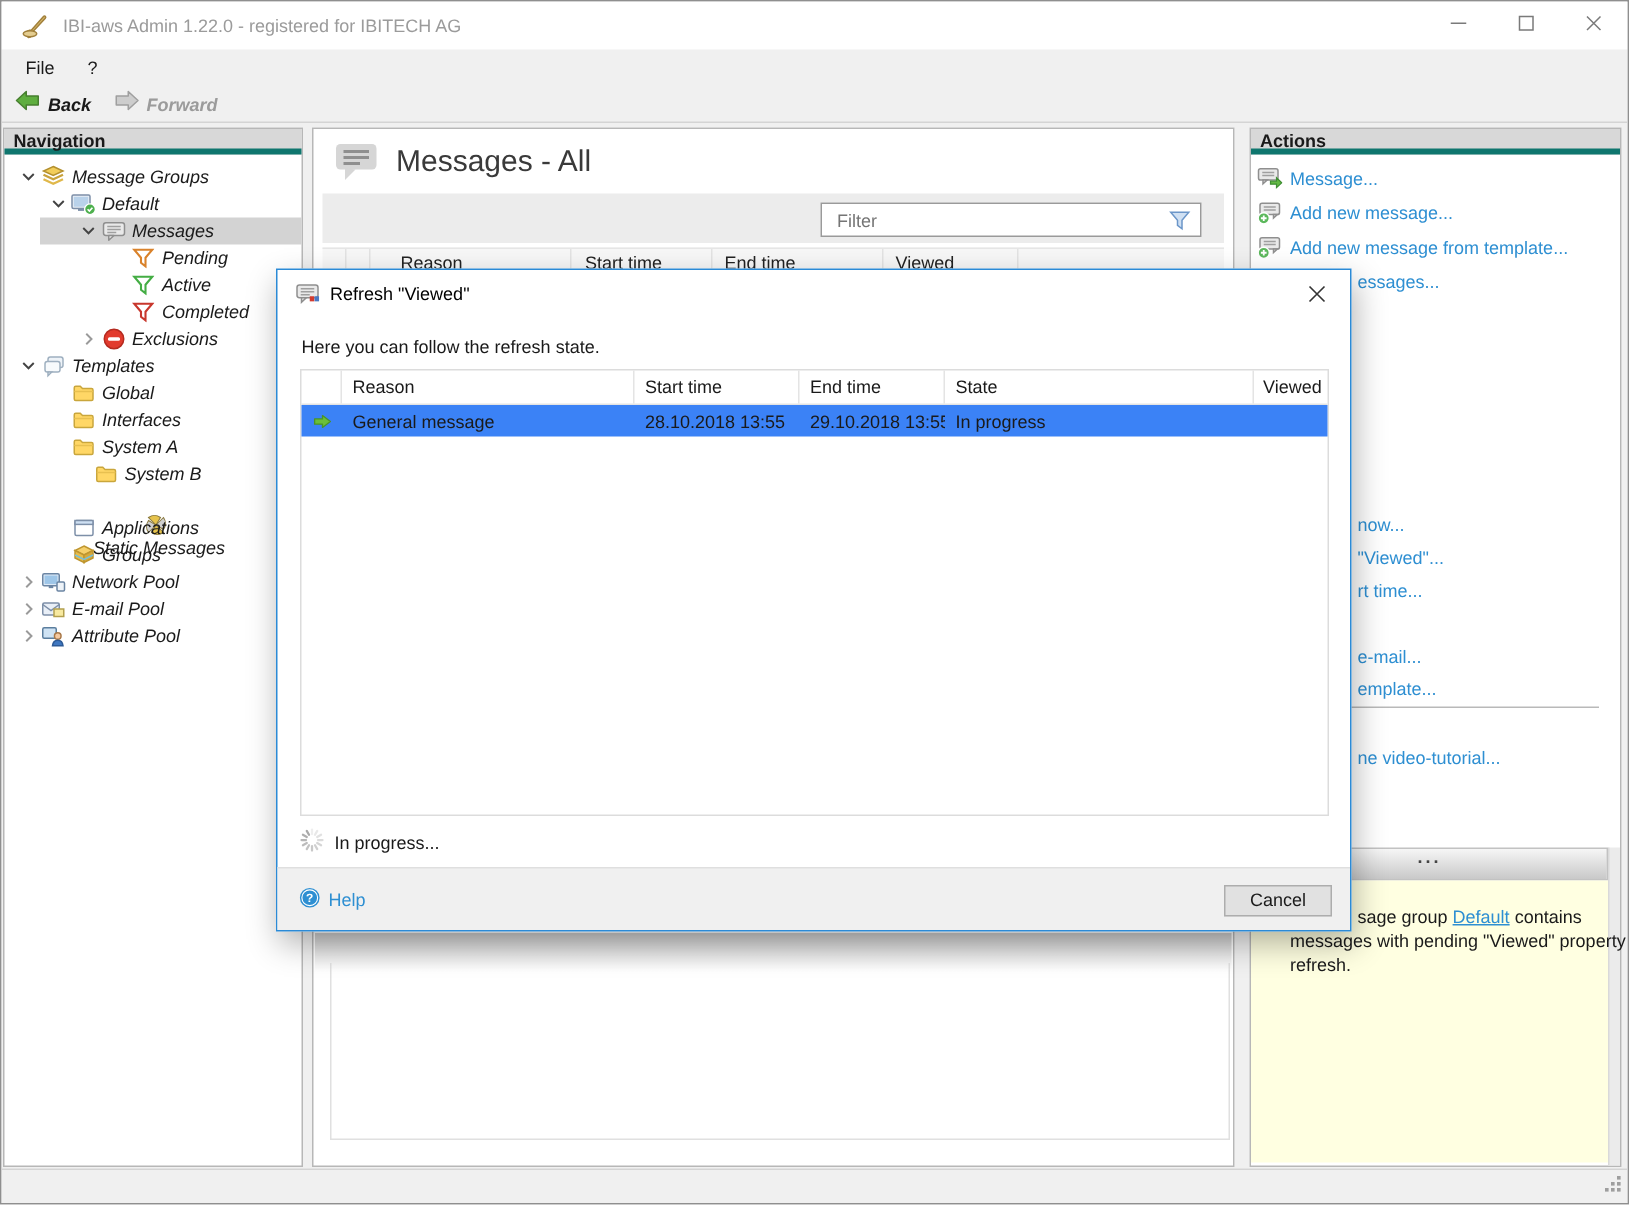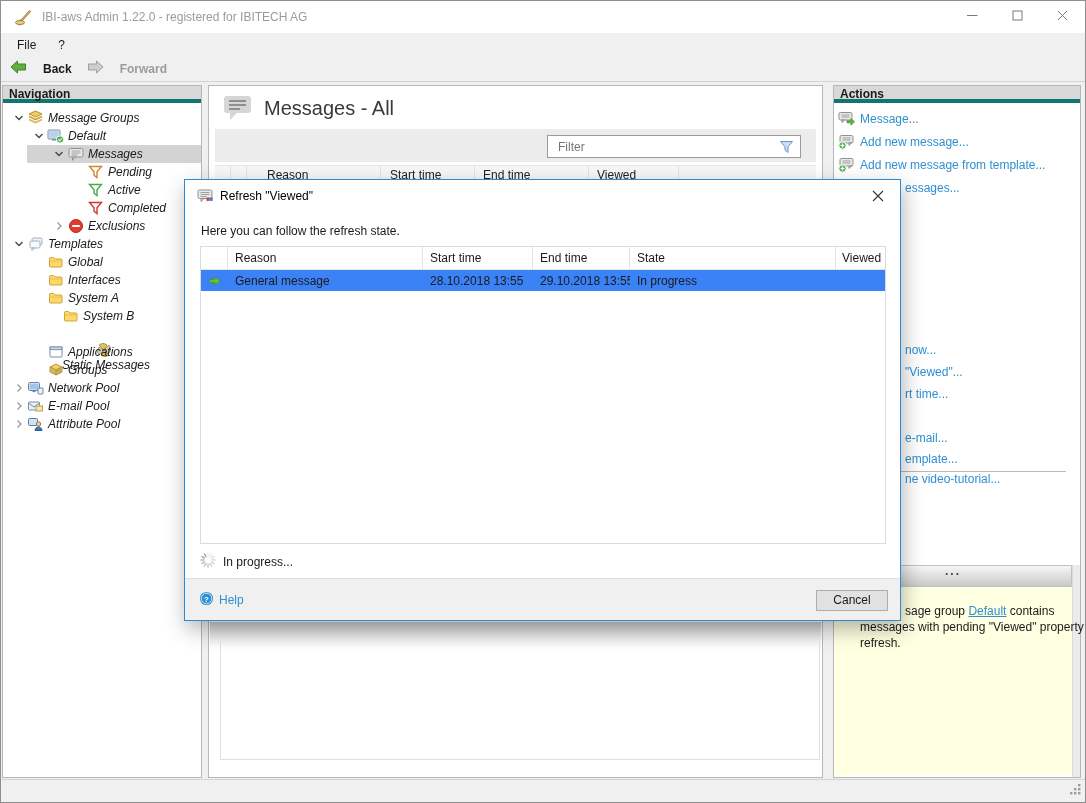--- a/index.html
+++ b/index.html
@@ -8,21 +8,21 @@
     font-family:"Liberation Sans",sans-serif;font-size:12px;color:#1a1a1a;overflow:hidden;}
   
   .titlebar{position:absolute;top:0;left:0;right:0;height:32px;background:#fff;display:flex;align-items:center;padding-left:12px;}
   .titlebar .app-logo{width:20px;height:20px;}
   .title-text{color:#9b9b9b;margin-left:9px;}
   .win-controls{position:absolute;right:0;top:0;height:32px;display:flex;}
   .win-btn{width:45px;height:32px;display:flex;align-items:center;justify-content:center;}
   
   .menubar{position:absolute;top:32px;left:0;right:0;height:23px;background:#f0f0f0;display:flex;align-items:center;padding-left:16px;gap:22px;}
   .toolbar{position:absolute;top:55px;left:0;right:0;height:26px;background:#f0f0f0;border-bottom:1px solid #d4d4d4;display:flex;align-items:center;padding-left:9px;gap:15px;}
-  .tool-btn{display:flex;align-items:center;gap:16px;font-weight:bold;}
+  .tool-btn{display:flex;align-items:flex-end;gap:5px;font-weight:bold;font-style:italic;}
   .tool-btn.disabled{color:#9b9b9b;font-weight:bold;}
   
   .content{position:absolute;top:81px;left:0;right:0;bottom:23px;background:#f0f0f0;}
   .panel-header{height:17px;background:#d8d8d8;border-bottom:4px solid #0f766e;font-weight:bold;padding:1px 0 0 6px;}
   
   .nav-panel{position:absolute;left:1px;top:3px;width:200px;bottom:1px;background:#fff;border:1px solid #b7b7b7;}
   .tree{padding-top:6px;font-style:italic;}
   .tree-row{height:18px;display:flex;align-items:center;white-space:nowrap;}
   .tree-row.selected{background:linear-gradient(to right,transparent 24px,#d3d3d3 24px);}
   .chev{width:16px;height:16px;flex:0 0 16px;display:flex;align-items:center;justify-content:center;}
@@ -38,21 +38,21 @@
   .bg-table-head{position:absolute;left:6px;top:79px;width:601px;height:17px;background:#f7f7f7;border-top:1px solid #e6e6e6;display:flex;color:#222;}
   .bg-th{border-right:1px solid #e3e3e3;padding-top:2px;overflow:hidden;}
   .bg-c0{width:16px}.bg-c1{width:16px}.bg-c2{width:134px;padding-left:20px}.bg-c3{width:94px;padding-left:9px}
   .bg-c4{width:114px;padding-left:8px}.bg-c5{width:90px;padding-left:8px}.bg-c6{flex:1;border-right:none}
   .main-shadow{position:absolute;left:1px;right:1px;top:536px;height:26px;background:linear-gradient(to bottom,rgba(0,0,0,.20),rgba(0,0,0,0));}
   .main-inner-box{position:absolute;left:11px;top:556px;width:600px;height:118px;border:1px solid #e0e0e0;border-top:none;}
   
   .actions-panel{position:absolute;left:832px;top:3px;width:248px;bottom:1px;background:#fff;border:1px solid #b7b7b7;}
   .action-item{position:absolute;left:0;right:8px;height:18px;display:flex;align-items:center;color:#2e8fd2;cursor:pointer;white-space:nowrap;}
   .action-item .aicon{width:17px;height:16px;margin:0 5px 0 4px;display:flex;align-items:center;justify-content:center;}
-  .a1{top:24px}.a2{top:47px}.a3{top:70px}.a4{top:93px}.a5{top:255px}.a6{top:277px}.a7{top:299px}.a8{top:343px}.a9{top:364px}.a10{top:384px}
+  .a1{top:24px}.a2{top:47px}.a3{top:70px}.a4{top:93px}.a5{top:255px}.a6{top:277px}.a7{top:299px}.a8{top:343px}.a9{top:364px}.a10{top:410px}
   .frag{left:71px;}
   .action-divider{position:absolute;left:26px;right:14px;top:385px;border-top:1px solid #b9b9b9;}
   .dots-bar{position:absolute;left:0;top:479px;width:238px;height:22px;background:linear-gradient(#f6f6f6,#c9c9c9);border:1px solid #c2c2c2;display:flex;align-items:flex-start;justify-content:center;color:#444;font-weight:bold;letter-spacing:2px;line-height:10px;}
   .side-strip{position:absolute;right:0;top:479px;width:8px;height:212px;background:#ebebeb;border-left:1px solid #d9d9d9;}
   .note-box{position:absolute;left:0;top:501px;width:238px;bottom:2px;background:#ffffe1;}
   .note-line{position:absolute;line-height:15px;white-space:nowrap;color:#1a1a1a;}
   .nl1{left:71px;top:17px}.nl2{left:26px;top:33px}.nl3{left:26px;top:49px}
   .note-link{color:#2e8fd2;text-decoration:underline;cursor:pointer;}
   
   .statusbar{position:absolute;left:0;right:0;bottom:0;height:23px;background:#f0f0f0;border-top:1px solid #d4d4d4;}

